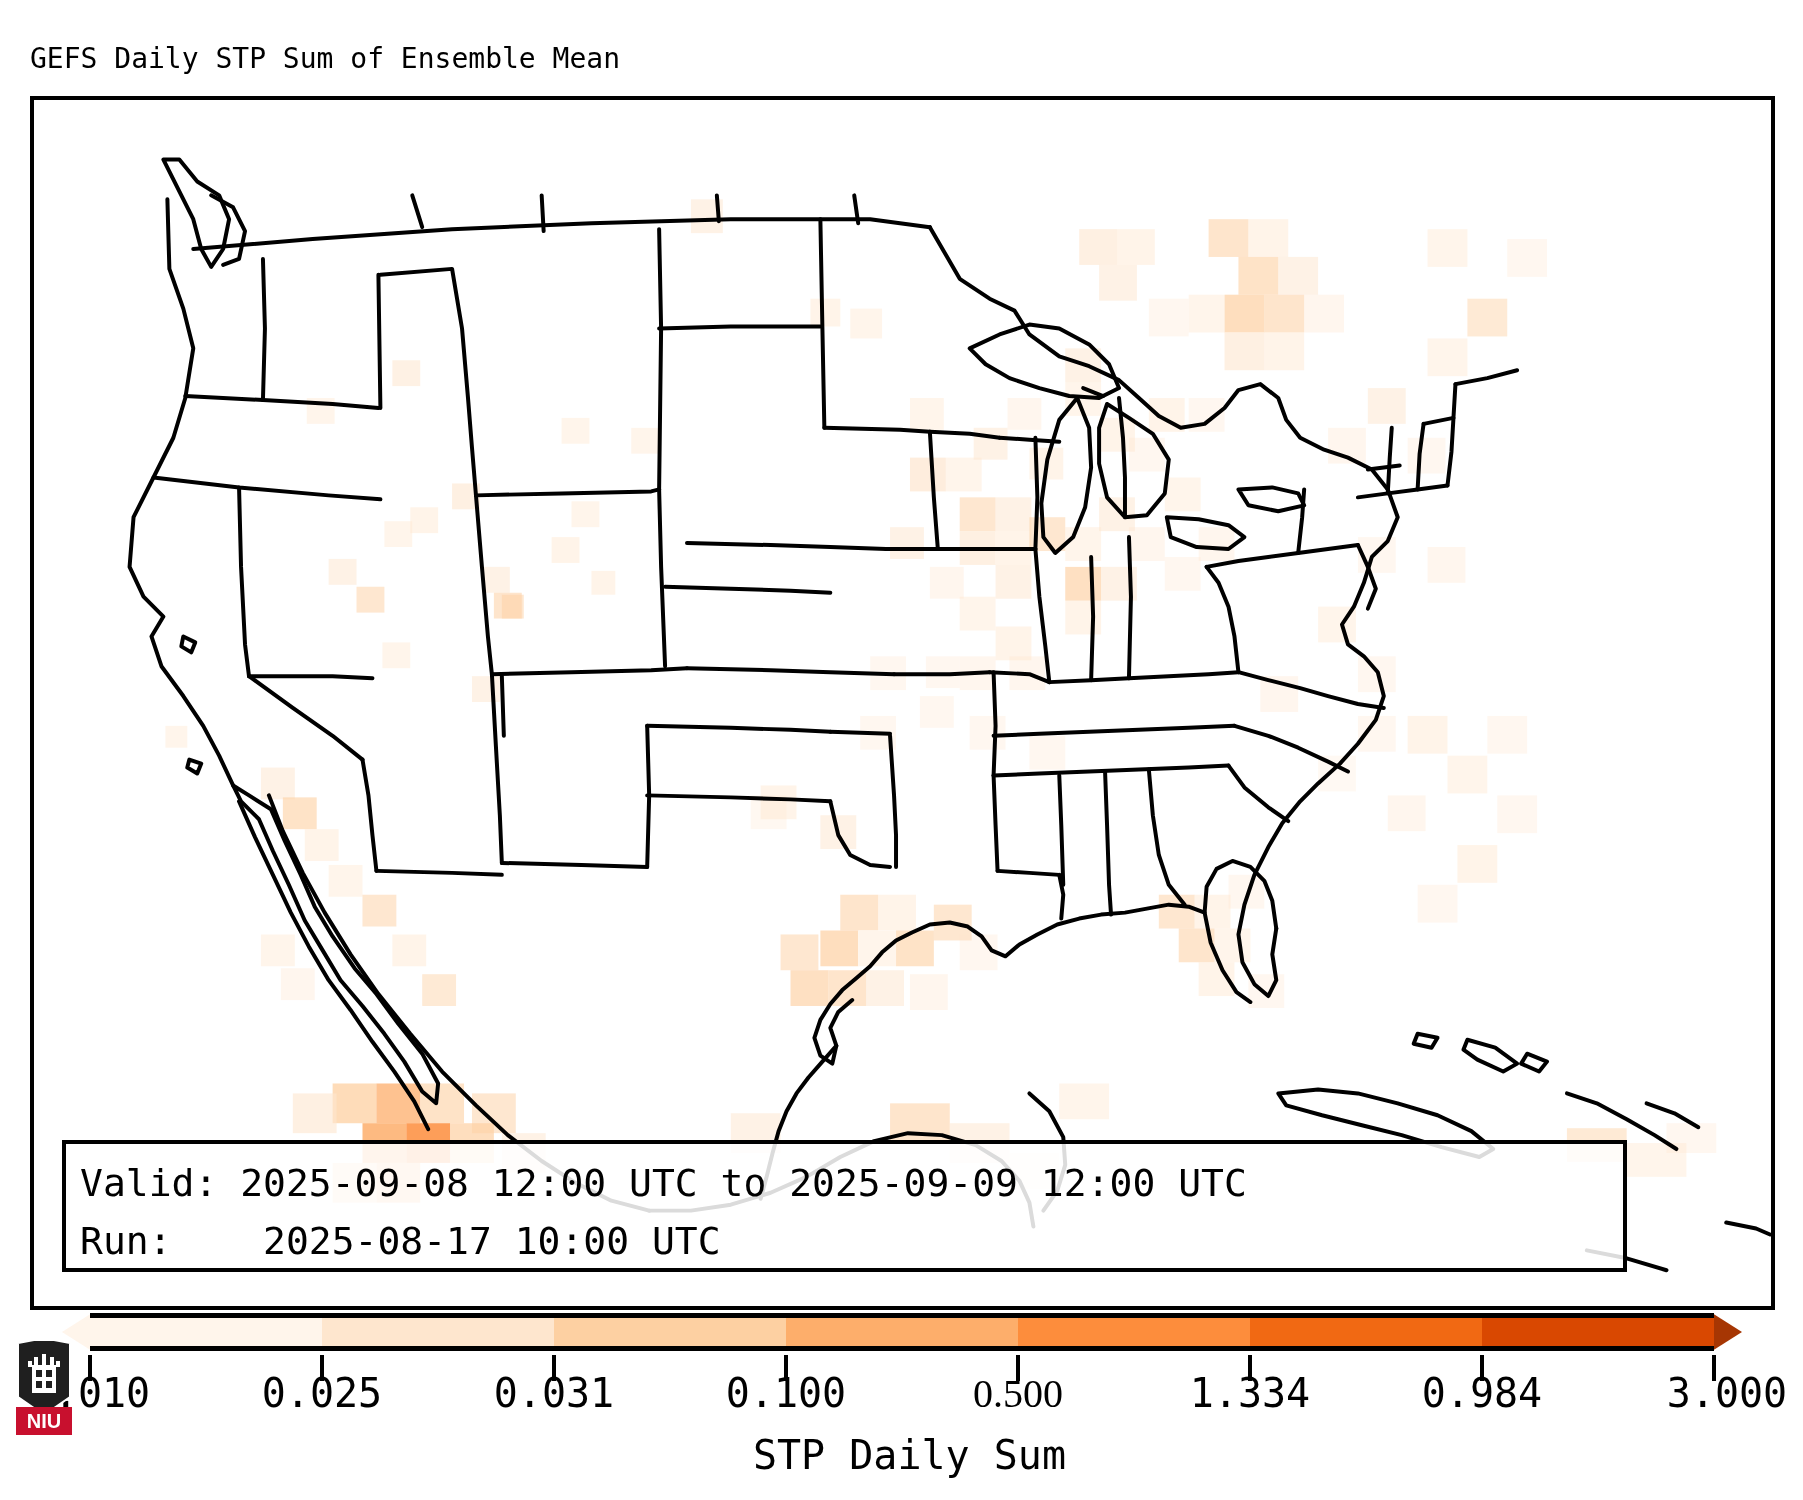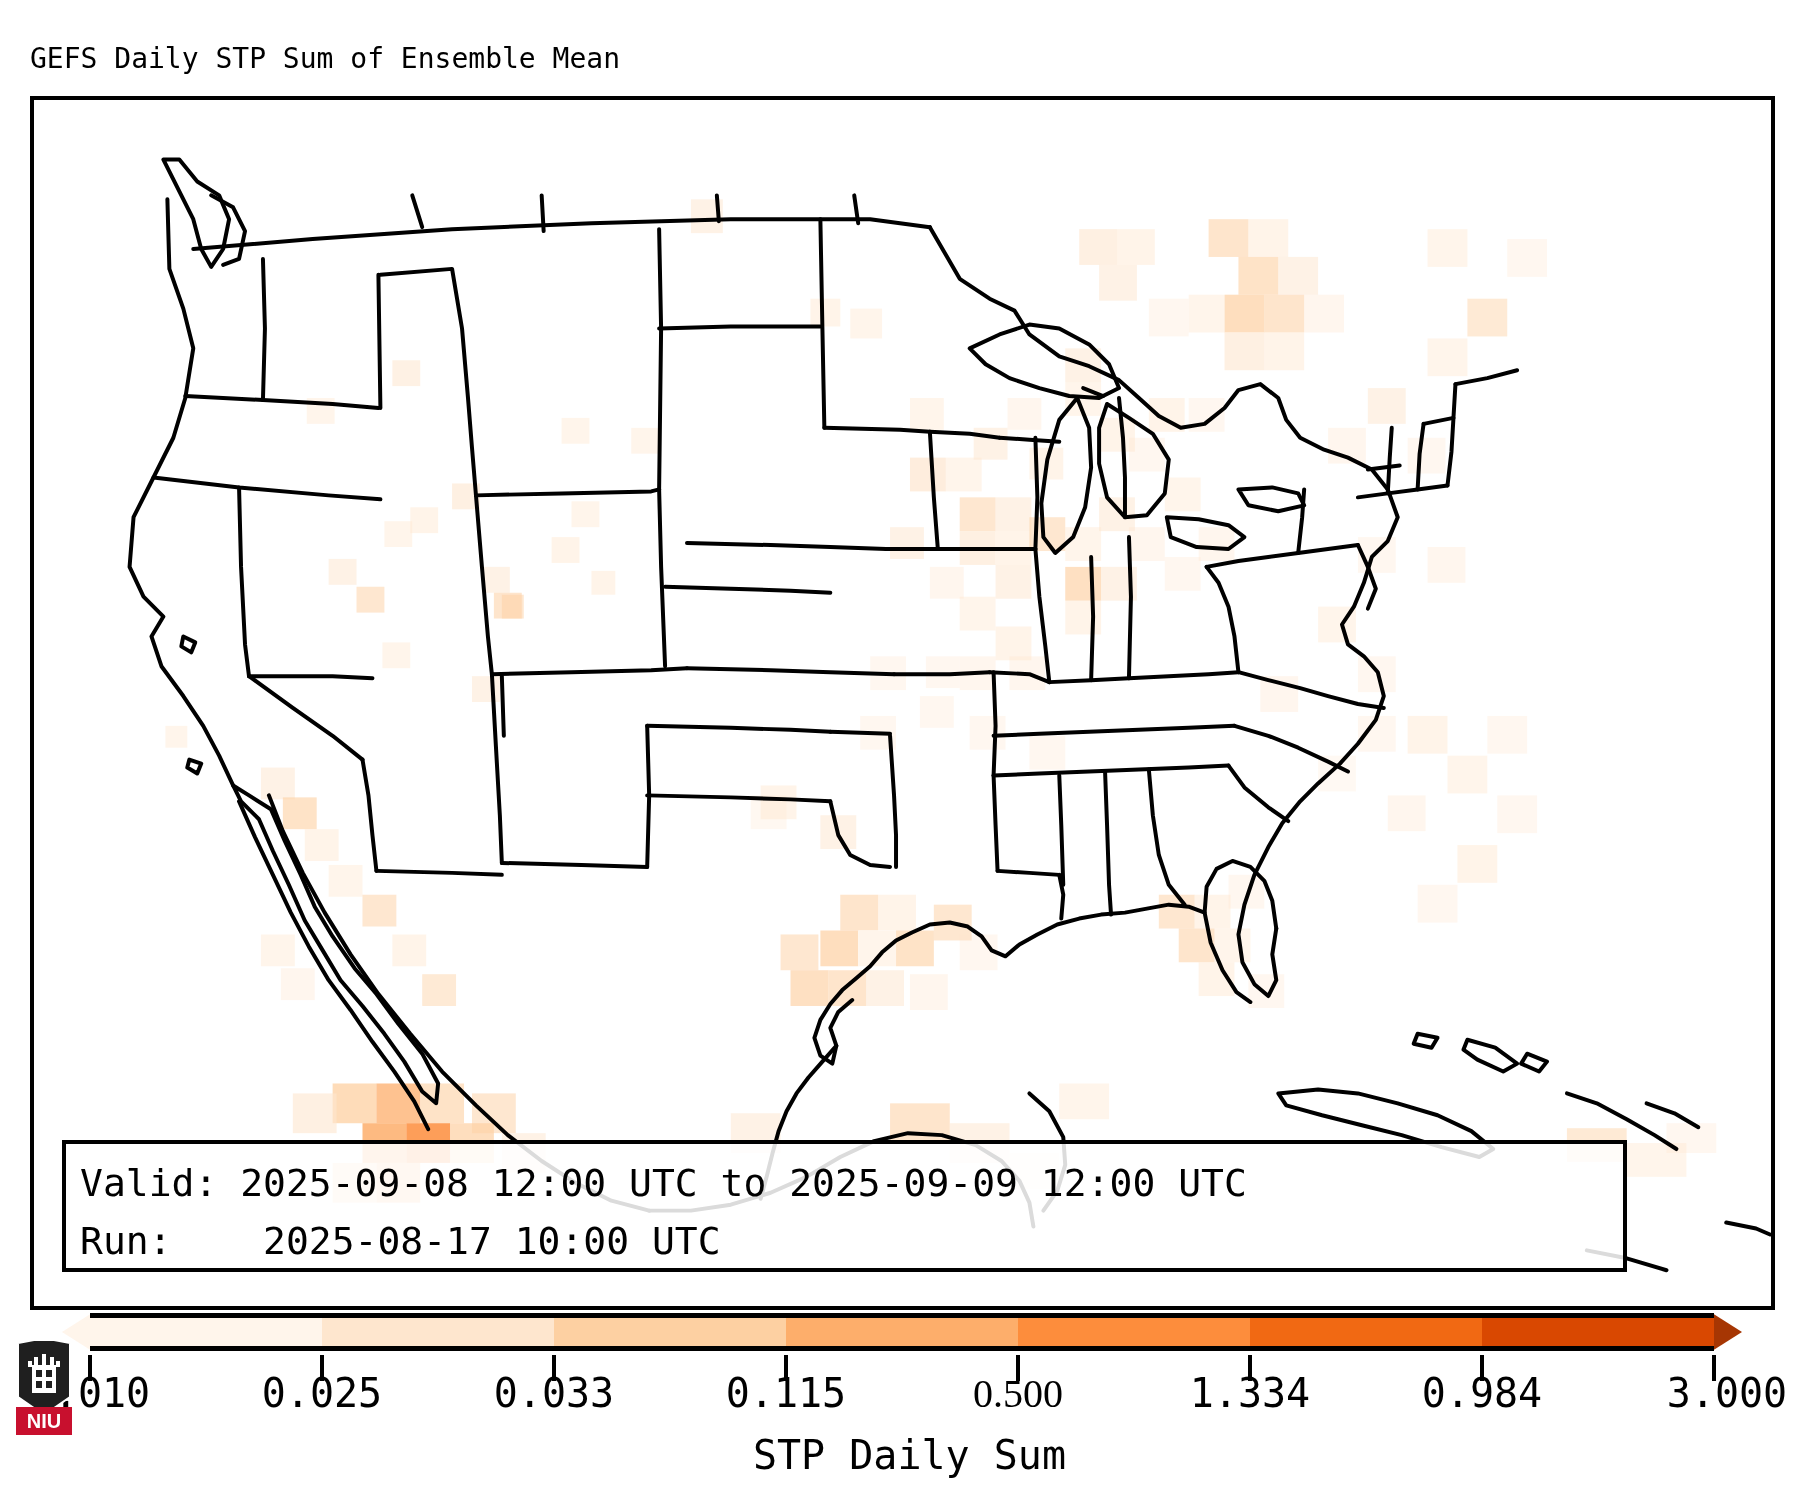--- a/index.html
+++ b/index.html
@@ -496,22 +496,22 @@
       <div class="cb-tick" style="left: 694px;"></div>
       <div class="cb-tick" style="left: 926px;"></div>
       <div class="cb-tick" style="left: 1158px;"></div>
       <div class="cb-tick" style="left: 1390px;"></div>
       <div class="cb-tick" style="left: 1622px;"></div>
     </div>
 </div>
 <div id="cb-labels">
     <div class="cb-label" style="left: 90px;">0.010</div>
     <div class="cb-label" style="left: 322px;">0.025</div>
-    <div class="cb-label" style="left: 554px;">0.033</div>
-    <div class="cb-label" style="left: 786px;">0.115</div>
+    <div class="cb-label" style="left: 554px;">0.031</div>
+    <div class="cb-label" style="left: 786px;">0.100</div>
     <div class="cb-label" style="left: 1018px; font-family: Liberation Serif, serif;">0.500</div>
     <div class="cb-label" style="left: 1250px;">1.334</div>
     <div class="cb-label" style="left: 1482px;">0.984</div>
     <div class="cb-label" style="left: 1714px; margin-left: 13px;">3.000</div>
   </div>
 <div id="cb-axis-label">STP Daily Sum</div>
 
 <div id="niu-logo">
   <svg viewBox="0 0 60 100" width="60" height="100">
     <path d="M4,4 L20,1 L40,1 L56,4 L56,58 L30,76 L4,58 Z" fill="#1f1f1f" stroke="#ffffff" stroke-width="2"></path>

